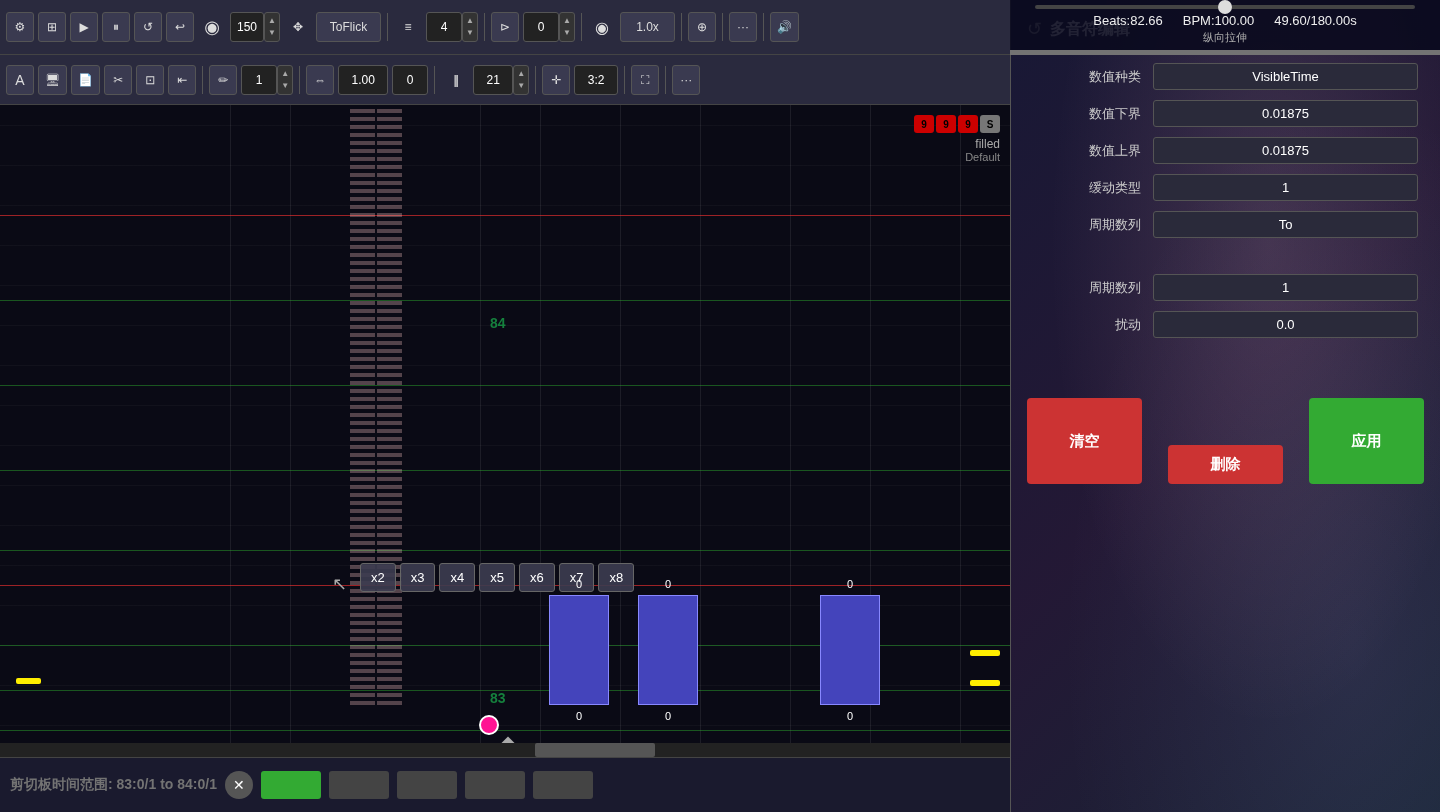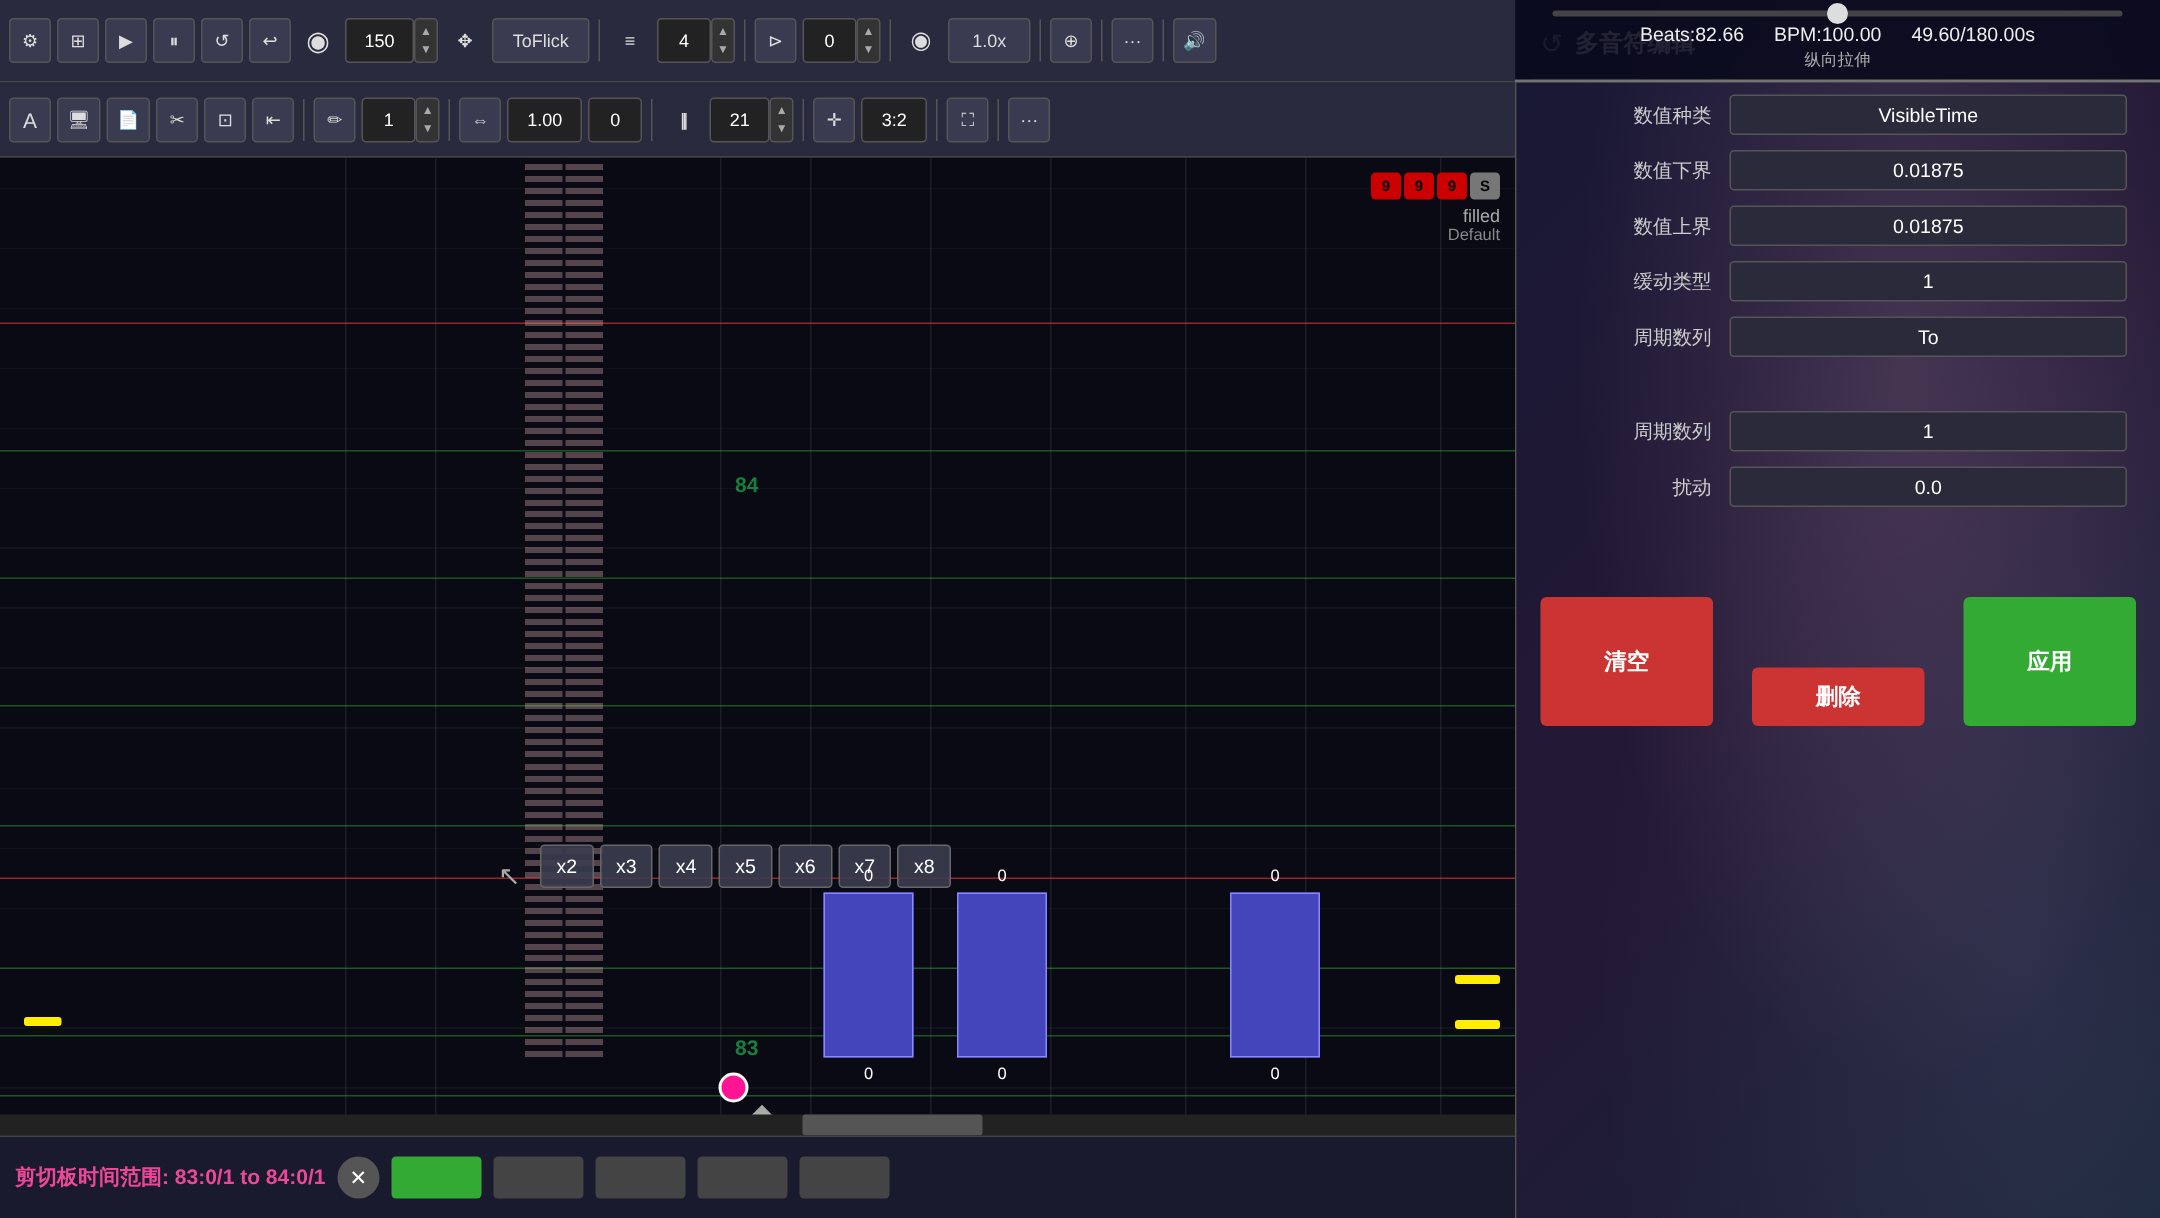--- a/index.html
+++ b/index.html
@@ -123,21 +123,21 @@
       position: absolute;
       top: 0; left: 1010px;
       width: 430px;
       height: 55px;
       background: rgba(10,10,30,0.9);
       display: flex;
       flex-direction: column;
       justify-content: center;
       align-items: center;
       z-index: 10;
-      border-bottom: 2px solid #737373;
+      border-bottom: 5px solid #737373;
     }
     #bpm-bar .bpm-slider {
       width: 380px;
       height: 4px;
       background: #444;
       border-radius: 2px;
       position: relative;
       margin-bottom: 4px;
     }
     #bpm-bar .bpm-slider-thumb {
@@ -223,21 +223,21 @@
       height: 55px;
       background: #1a1a2e;
       border-top: 1px solid #444;
       display: flex;
       align-items: center;
       padding: 0 10px;
       gap: 8px;
       z-index: 10;
     }
     .bottom-text {
-      color: #ec4899;
+      color: #737373;
       font-size: 14px;
       font-weight: bold;
     }
     .close-btn {
       width: 28px;
       height: 28px;
       background: #555;
       border-radius: 50%;
       border: none;
       color: #fff;
@@ -430,21 +430,21 @@
 
 <div id="toolbar">
   <button class="tb-btn">⚙</button>
   <button class="tb-btn">⊞</button>
   <button class="tb-btn">▶</button>
   <button class="tb-btn">⏸</button>
   <button class="tb-btn">↺</button>
   <button class="tb-btn">↩</button>
   <button class="tb-btn" style="background:none;border:none;font-size:18px;">◉</button>
   <div class="tb-spinner-group">
-    <input class="tb-input" value="150" style="width: 46px;">
+    <input class="tb-input" value="150" style="width: 34px;">
     <div class="tb-spinner">
       <span>▲</span>
         <span>▼</span>
     </div>
   </div>
   <button class="tb-btn" style="background:none;border:none;">✥</button>
   <button class="tb-btn" style="min-width:65px;">ToFlick</button>
   <div class="tb-sep"></div>
   <button class="tb-btn" style="background:none;border:none;">≡</button>
   <div class="tb-spinner-group">

